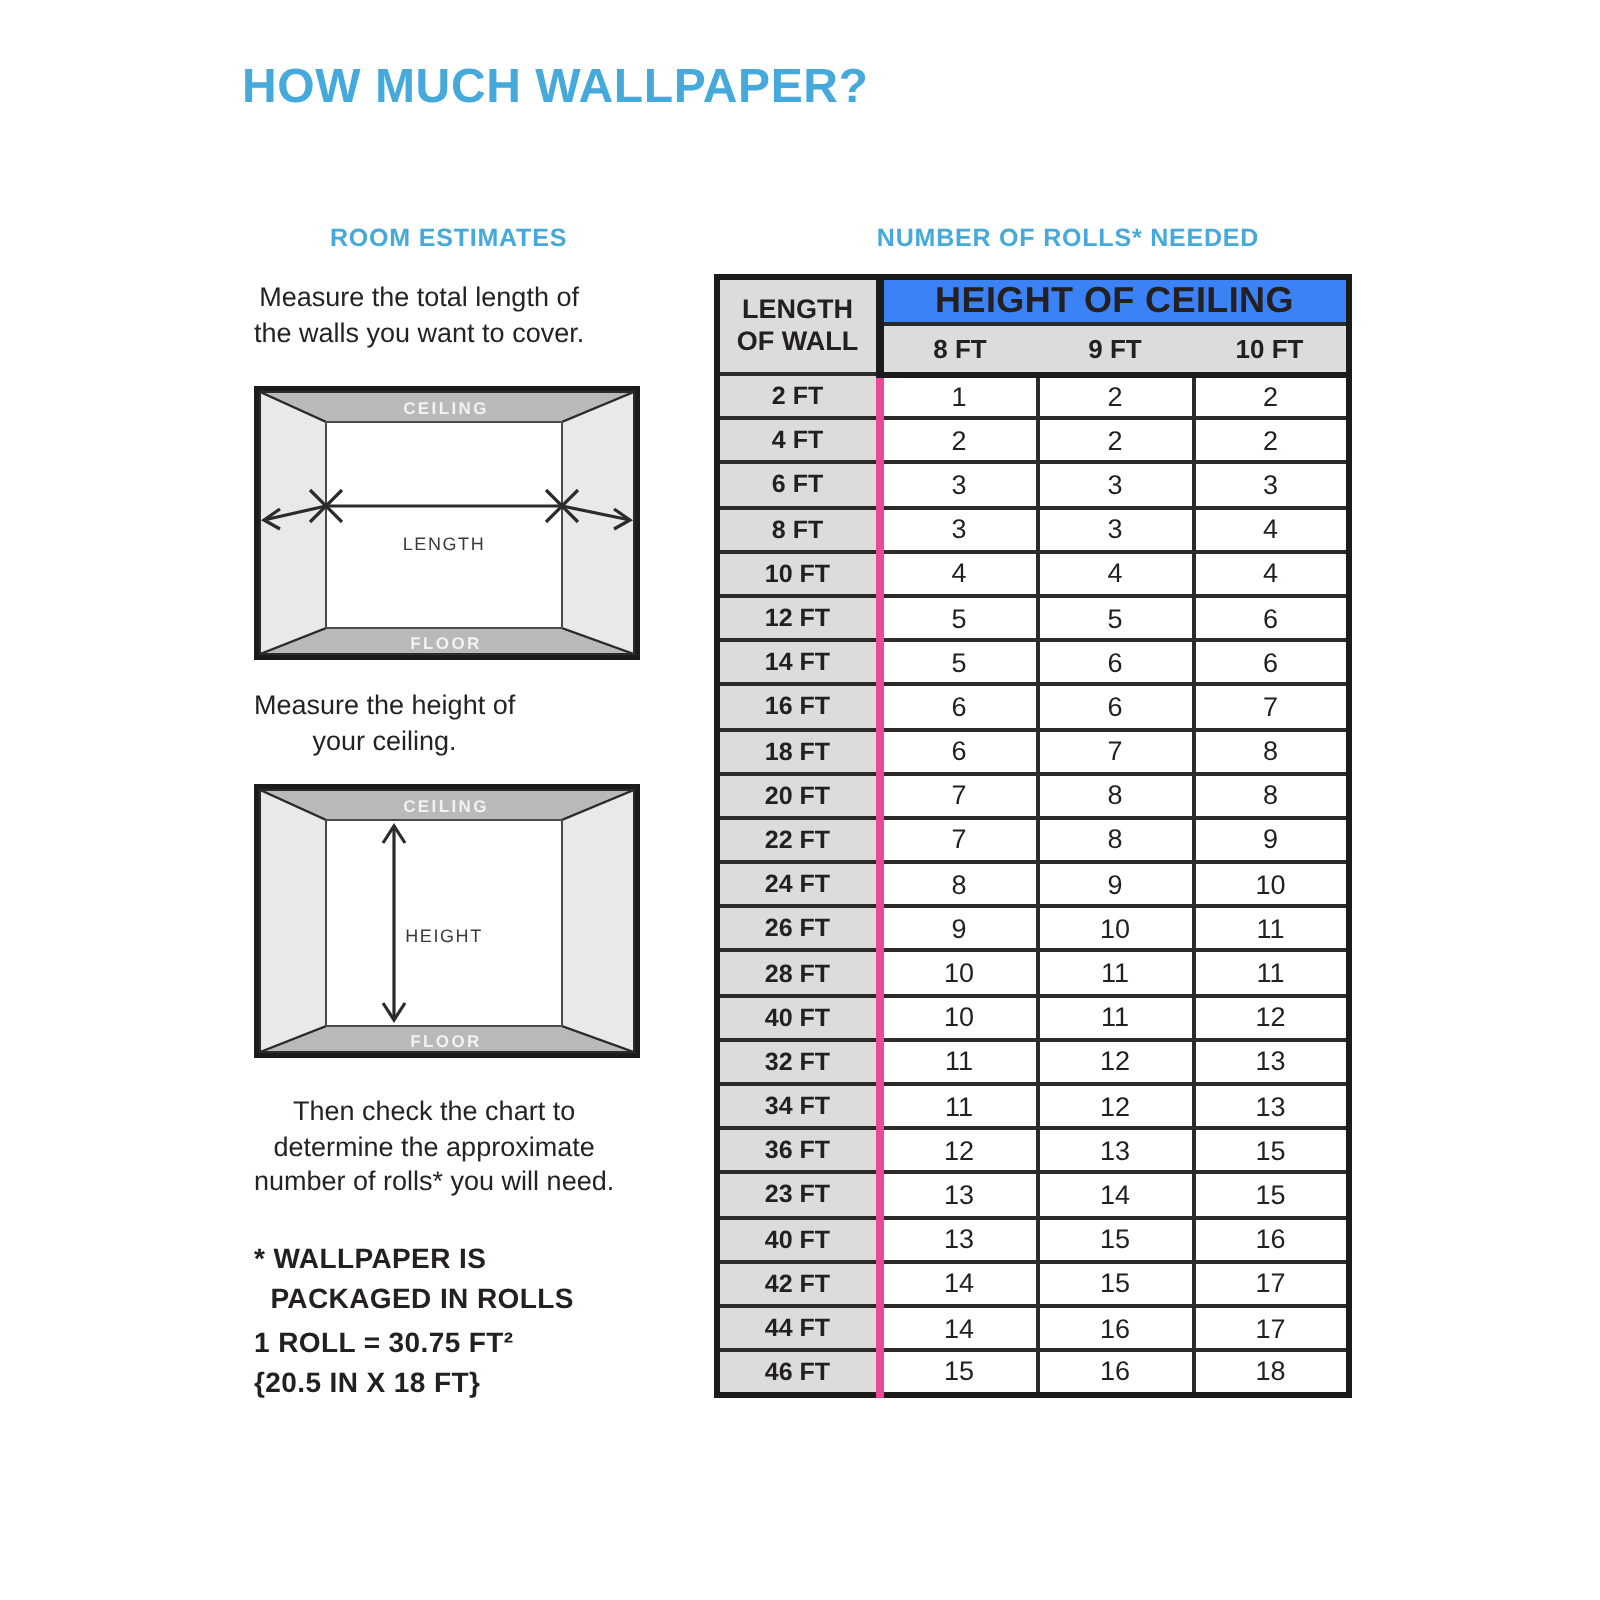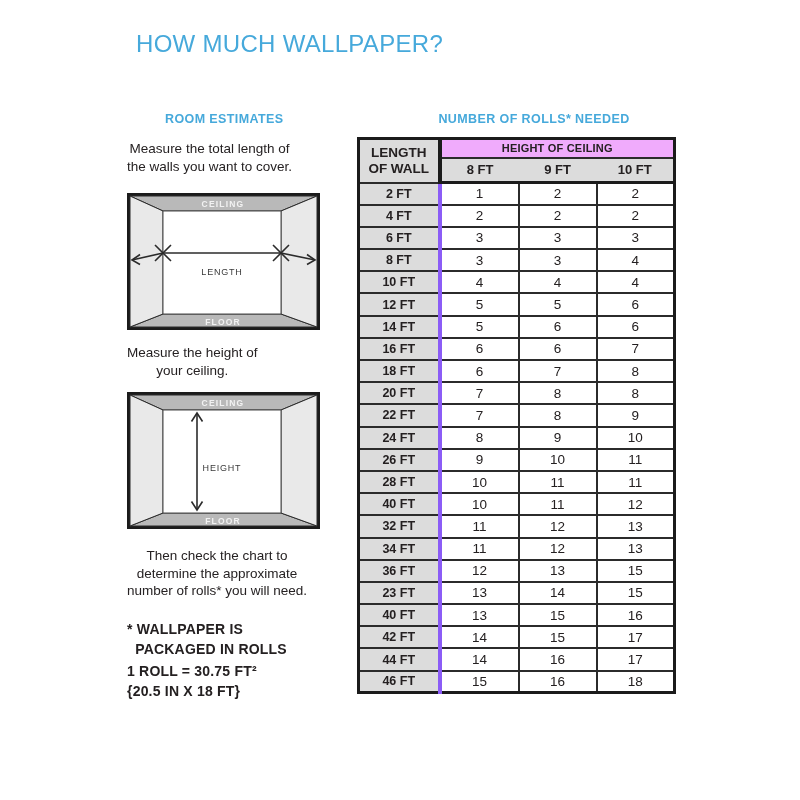--- a/index.html
+++ b/index.html
@@ -8,22 +8,22 @@
     width: 800px; height: 800px;
     position: relative;
     font-family: "Liberation Sans", "DejaVu Sans", sans-serif;
     color: #262223;
     overflow: hidden;
   }
   .abs { position: absolute; }
 
   
   .page-title {
-    left: 136px; top: 30px;
-    font-size: 24px; font-weight: normal;
+    left: 121px; top: 30px;
+    font-size: 24px; font-weight: bold;
     color: #46a9db; letter-spacing: 0.3px;
   }
   .section-heading {
     font-size: 12.5px; font-weight: bold;
     color: #46a9db; letter-spacing: 0.4px; padding-left: 38px;
   }
   #room-heading { left: 127px; top: 112px; }
   #table-heading { left: 357px; top: 112px; width: 316px; text-align: center; }
 
   
@@ -68,35 +68,35 @@
   table.rolls th, table.rolls td {
     text-align: center; vertical-align: middle; padding: 0;
   }
   th.corner {
     background: #dcdcdc;
     border-right: 4px solid #1b1b1b;
     font-size: 13.5px; font-weight: bold;
     line-height: 16px; white-space: pre-line;
   }
   th.group {
-    background: #f0abfc;
+    background: #3b82f6;
     border-bottom: 2px solid #2b2b2b;
-    font-size: 11px; font-weight: bold;
+    font-size: 18px; font-weight: bold;
     height: 19px; letter-spacing: 0.2px;
   }
   th.sub {
     background: #dcdcdc;
     border-bottom: 3px solid #1b1b1b;
     font-size: 13px; font-weight: bold;
     height: 25px;
   }
   td.label {
     background: #dcdcdc;
     border-top: 2px solid #2b2b2b; border-bottom: 2px solid #2b2b2b;
-    border-right: 4px solid #8b5cf6;
+    border-right: 4px solid #ec4899;
     font-size: 12.5px; font-weight: bold;
     height: 22.2px;
   }
   td.value {
     background: #ffffff;
     border: 2px solid #2b2b2b;
     font-size: 13.5px;
     height: 22.2px;
   }
 </style>

